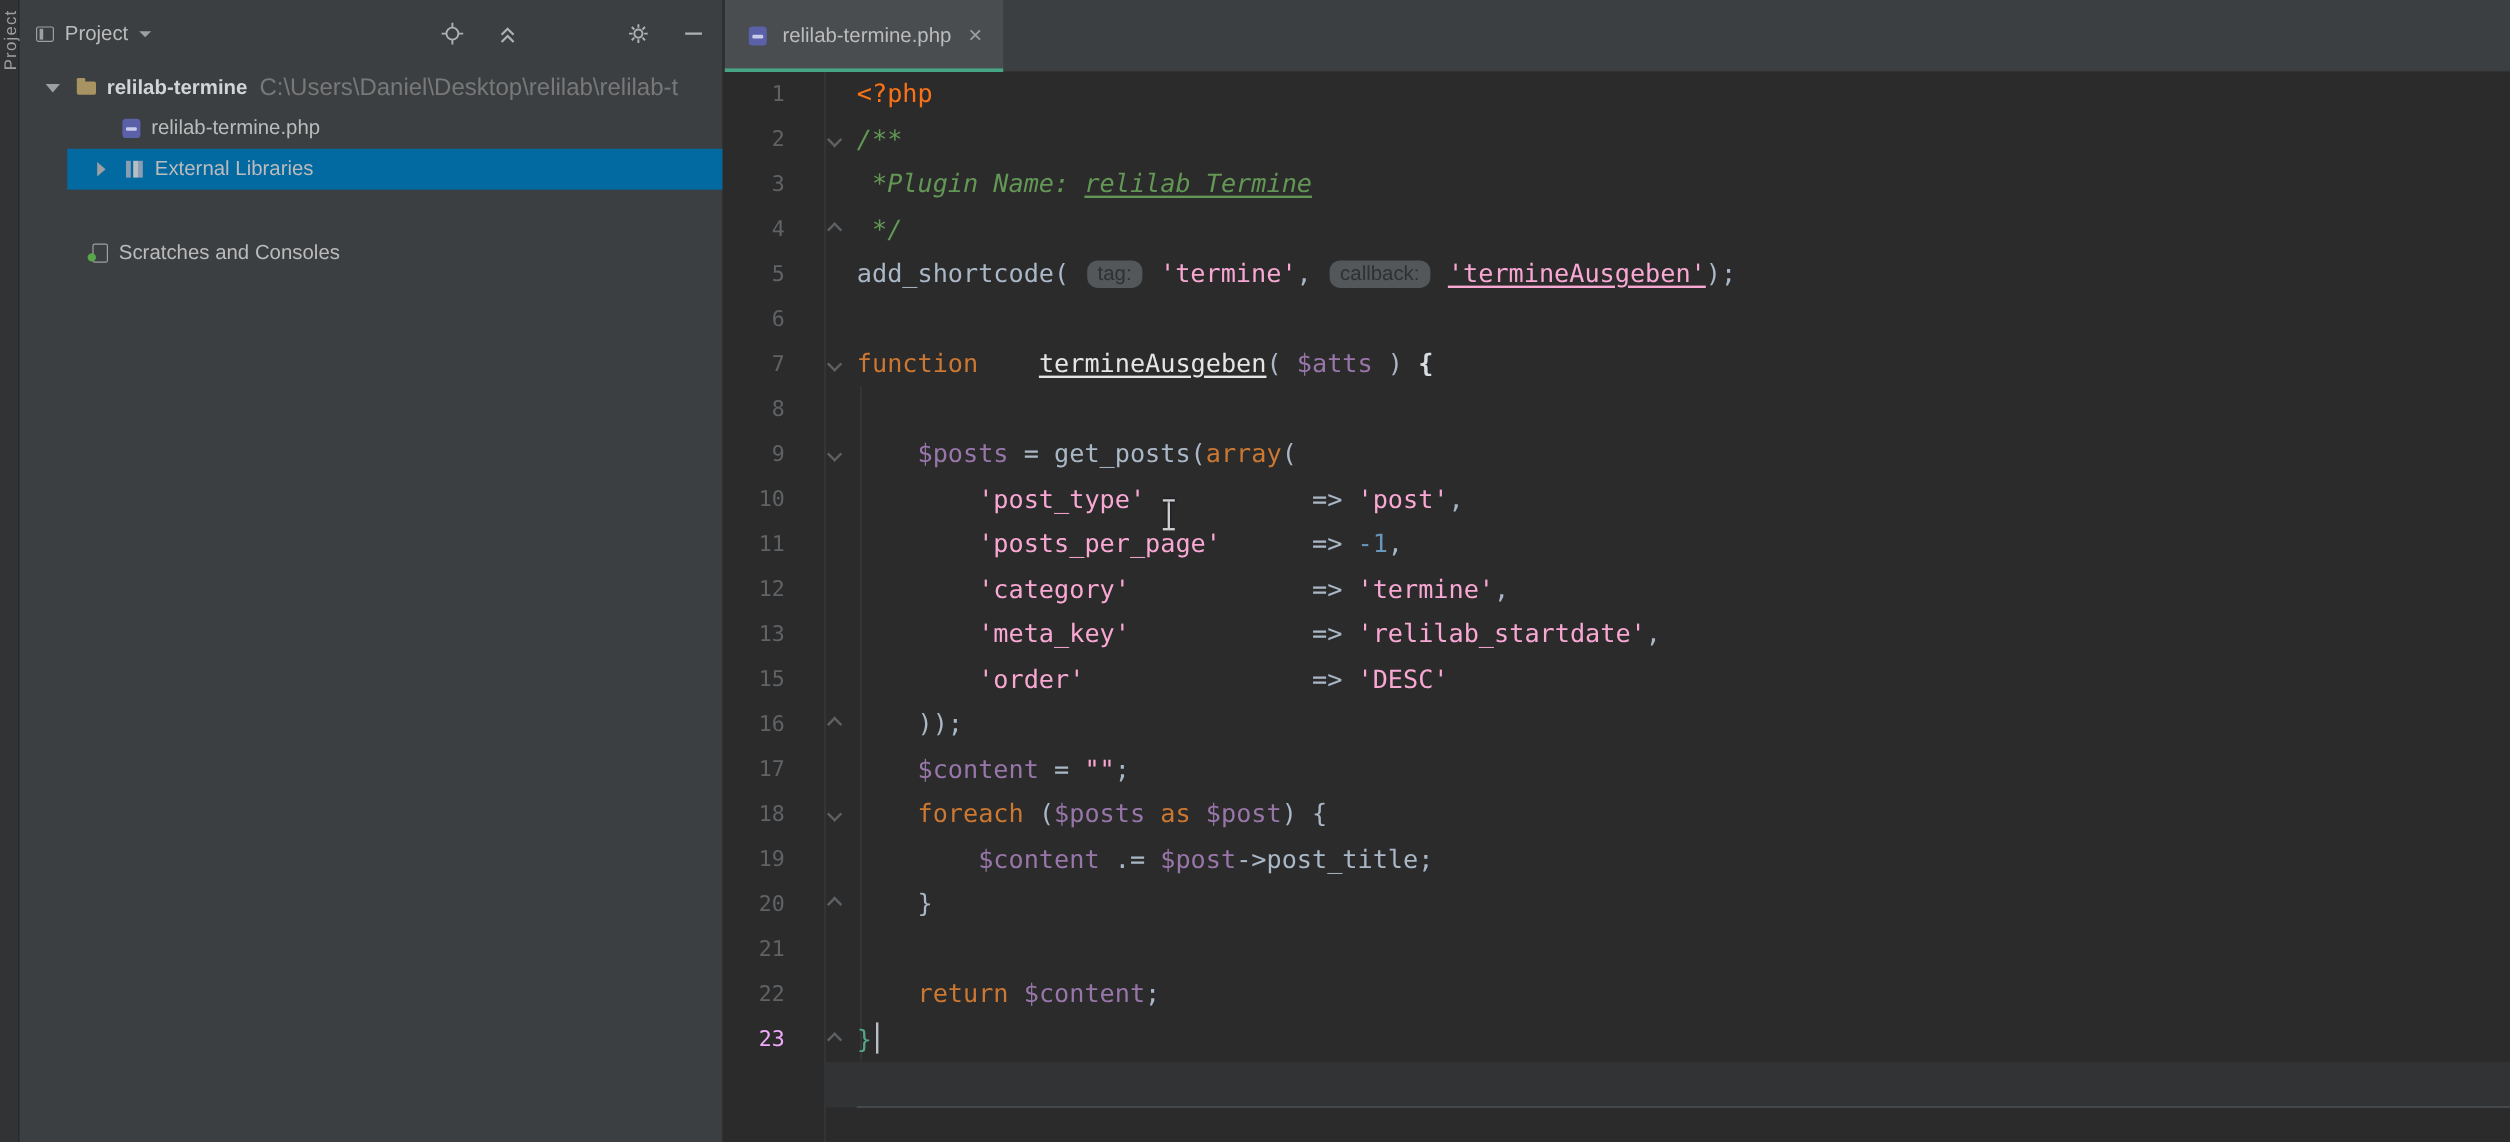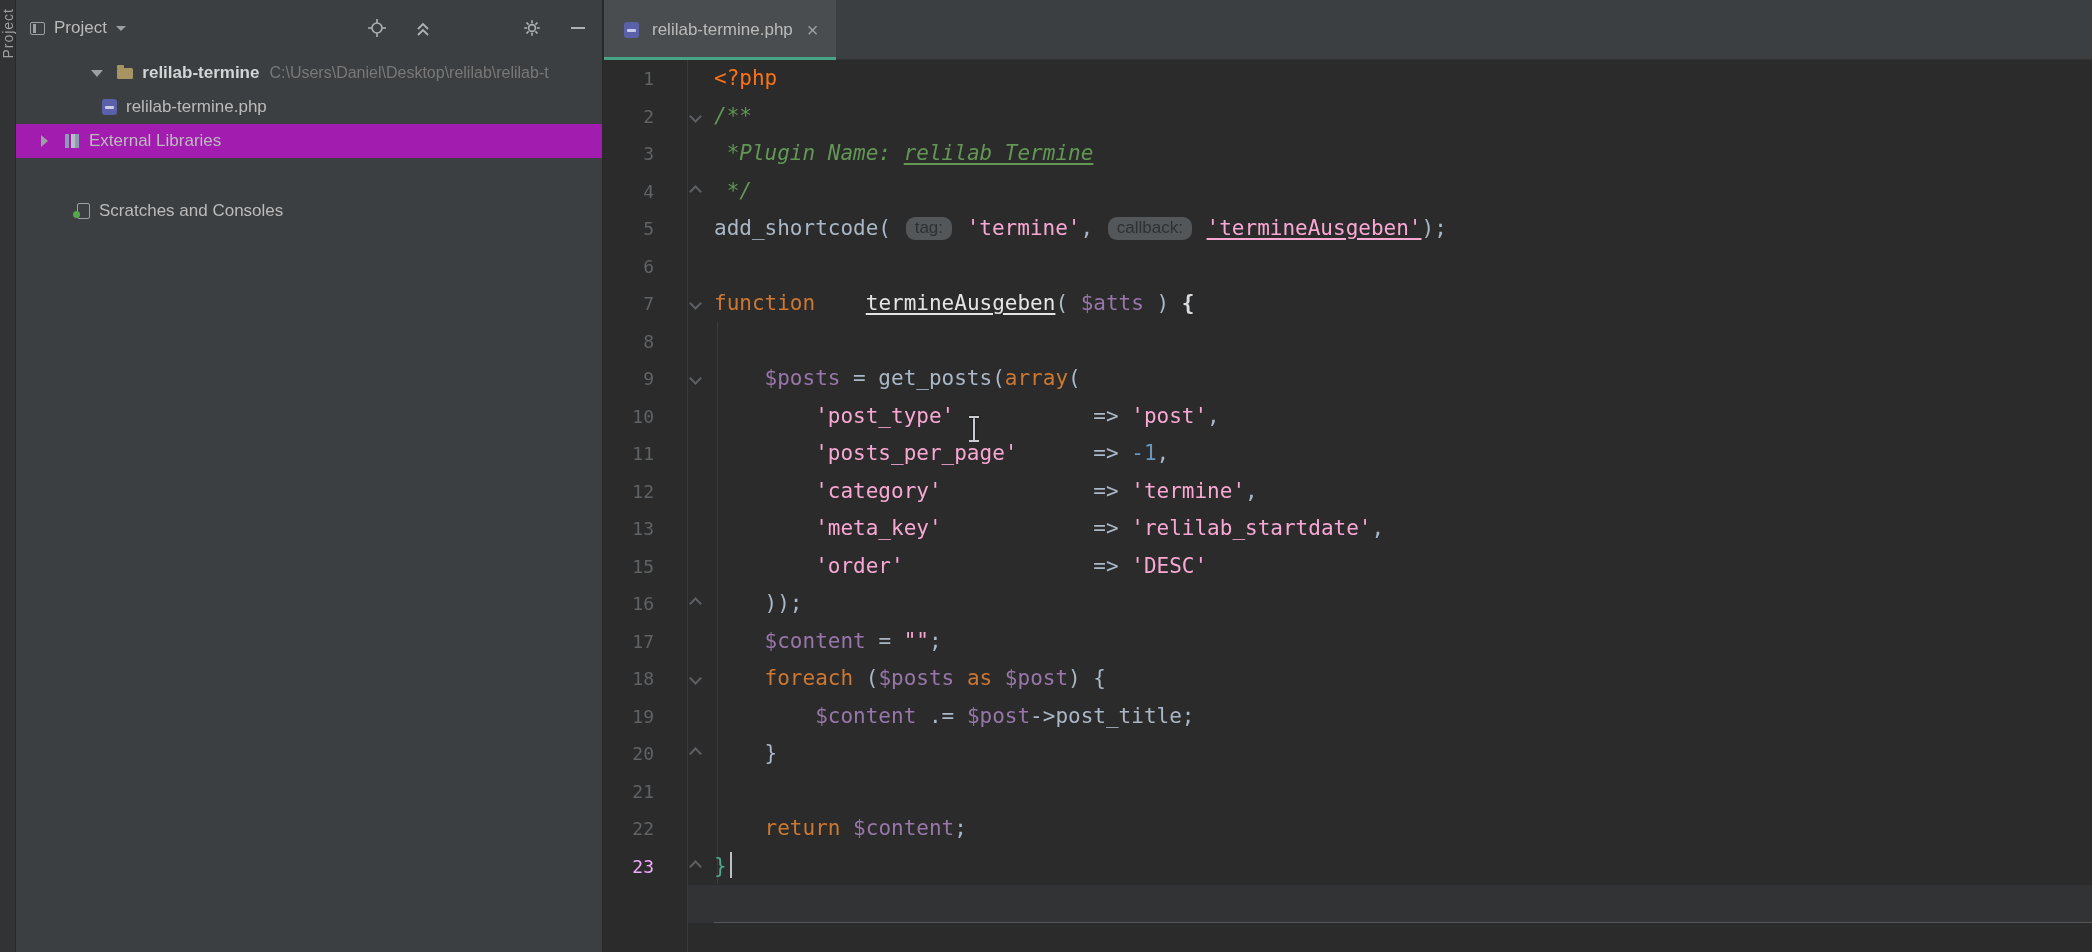--- a/index.html
+++ b/index.html
@@ -24,28 +24,28 @@
   .panel-title { font-size:17px; color:#BBBBBB; }
   .caret-down { width:0; height:0; border-left:5px solid transparent; border-right:5px solid transparent;
                 border-top:5px solid #9DA0A2; margin-left:9px; }
   .header-icons { margin-left:auto; display:flex; align-items:center; gap:22px; padding-right:12px; }
   .tool-btn { width:24px; height:24px; display:flex; align-items:center; justify-content:center; cursor:pointer; }
   .tool-btn.gear-extra { margin-left:63px; }
 
   
   .tree-row { display:flex; align-items:center; height:34px; font-size:17px; color:#BBBBBB;
               white-space:nowrap; overflow:hidden; cursor:pointer; }
-  .tree-row.selected { background:#a21caf; }
+  .tree-row.selected { background:#0369a1;margin-left:40px; }
   .tree-chevron { width:22px; margin-right:8px; display:flex; align-items:center; justify-content:center; flex:none; }
   .tree-chevron.exp::before { content:""; width:0; height:0; border-left:6px solid transparent;
               border-right:6px solid transparent; border-top:7px solid #9DA0A2; }
   .tree-chevron.col::before { content:""; width:0; height:0; border-top:6px solid transparent;
               border-bottom:6px solid transparent; border-left:7px solid #9DA0A2; }
   .tree-label.bold { font-weight:bold; color:#D2D4D6; }
-  .tree-path { color:#787878; margin-left:10px; font-size:16px; }
+  .tree-path { color:#787878; margin-left:10px; font-size:20px; }
 
   .icon { width:20px; height:18px; margin-right:6px; position:relative; flex:none; display:inline-block; }
   .folder-icon::before { content:""; position:absolute; left:1px; top:4px; width:16px; height:11px;
                          background:#A89463; border-radius:1.5px; }
   .folder-icon::after  { content:""; position:absolute; left:1px; top:1px; width:7px; height:4px;
                          background:#A89463; border-radius:1px; }
   .php-file-icon::before { content:""; position:absolute; left:2px; top:1px; width:15px; height:16px;
                          background:#5A61A9; border-radius:3px; }
   .php-file-icon::after  { content:""; position:absolute; left:5px; top:8px; width:9px; height:3px;
                          background:#C9CCE8; border-radius:1px; }
@@ -144,21 +144,21 @@
           </svg>
         </span>
         <span class="tool-btn">
           <svg width="22" height="22" viewBox="0 0 22 22">
             <path d="M4 11h14" stroke="#AFB1B3" stroke-width="2"></path>
           </svg>
         </span>
       </span>
     </div>
     <div>
-        <div class="tree-row" style="padding-left: 17px; justify-content: center;">
+        <div class="tree-row" style="padding-left: 17px;">
           <span class="tree-chevron exp"></span>
           <span class="icon folder-icon"></span>
           <span class="tree-label bold">relilab-termine</span>
           <span class="tree-path">C:\Users\Daniel\Desktop\relilab\relilab-t</span>
         </div>
         <div class="tree-row" style="padding-left: 84px;">
           <span class="icon php-file-icon"></span>
           <span class="tree-label">relilab-termine.php</span>
         </div>
         <div class="tree-row selected" style="padding-left: 17px;">

